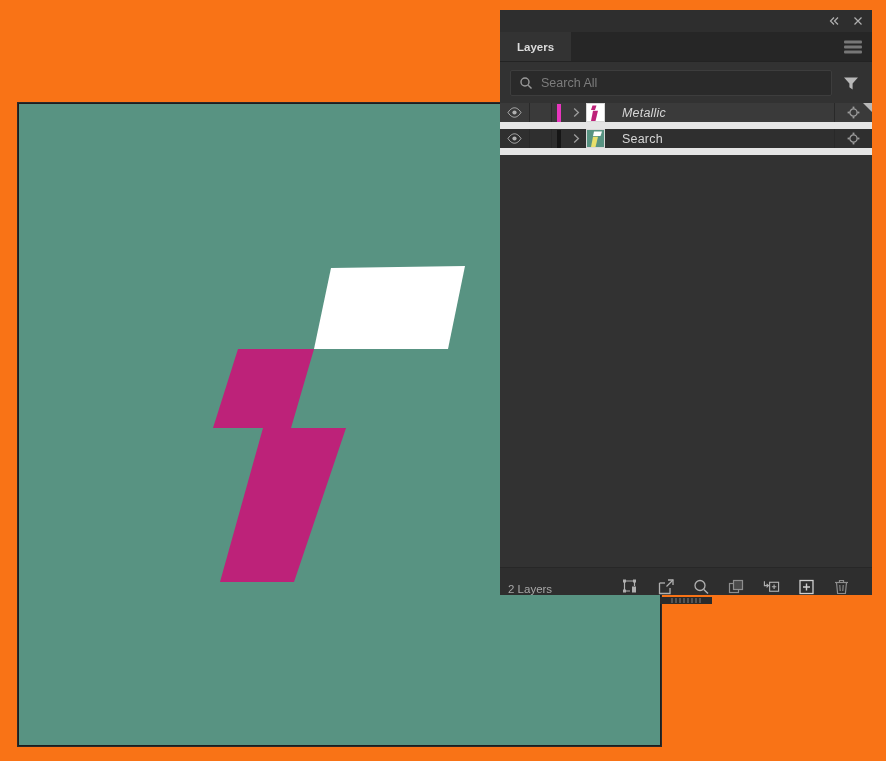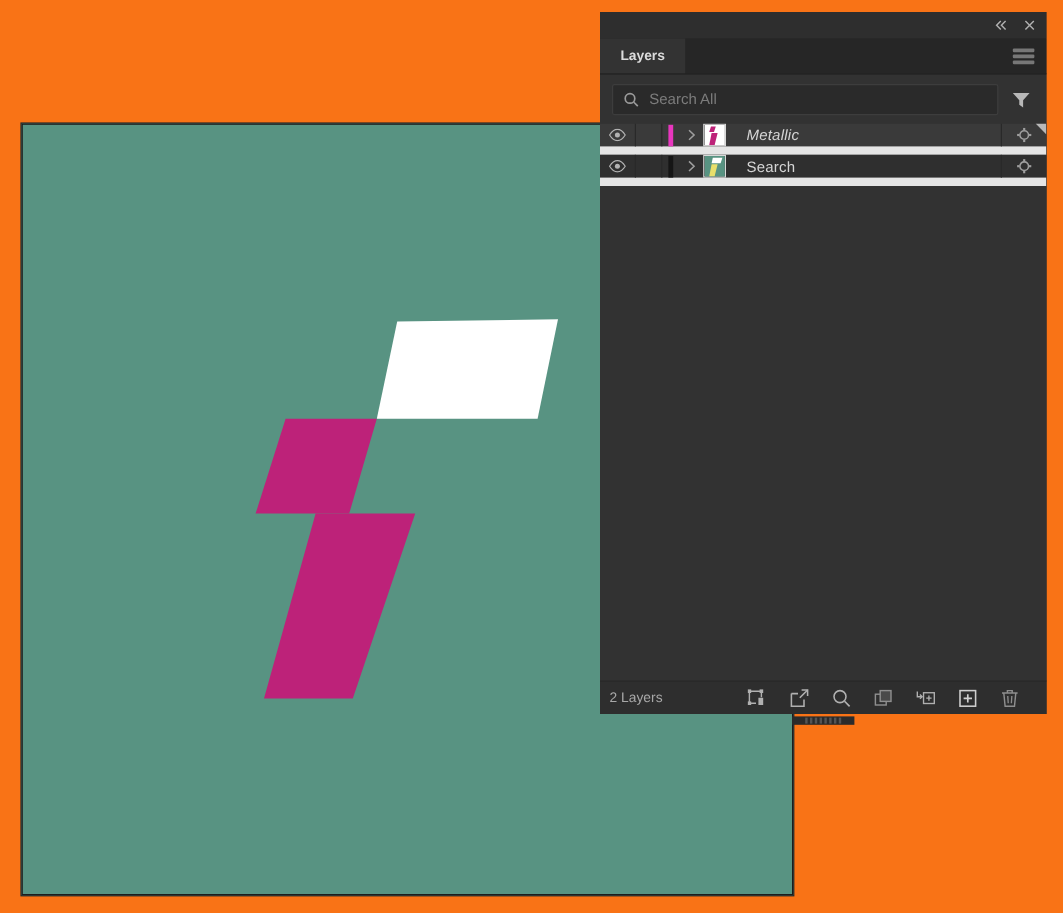--- a/index.html
+++ b/index.html
@@ -118,21 +118,21 @@
   .corner-marker {
     position: absolute; right: 0; top: 0;
     width: 0; height: 0;
     border-top: 9px solid #b9b9b9;
     border-left: 9px solid transparent;
   }
 
   .panel-footer {
     flex: 0 0 28px; height: 28px; background: #2e2e2e;
     border-top: 1px solid #272727;
-    display: flex; align-items: center; padding: 0 8px;
+    display: flex; align-items: flex-end; padding: 0 8px;
   }
   .footer-count { font-size: 11.5px; color: #a8a8a8; flex: 0 0 auto; }
   .footer-tools {
     flex: 1 1 auto; display: flex; align-items: center;
     justify-content: flex-end; gap: 18px; padding-right: 14px;
   }
   .tool-btn { width: 17px; height: 17px; display: flex; align-items: center; justify-content: center; cursor: pointer; }
 
   .panel-grip {
     position: absolute; left: 500px; top: 595px;

